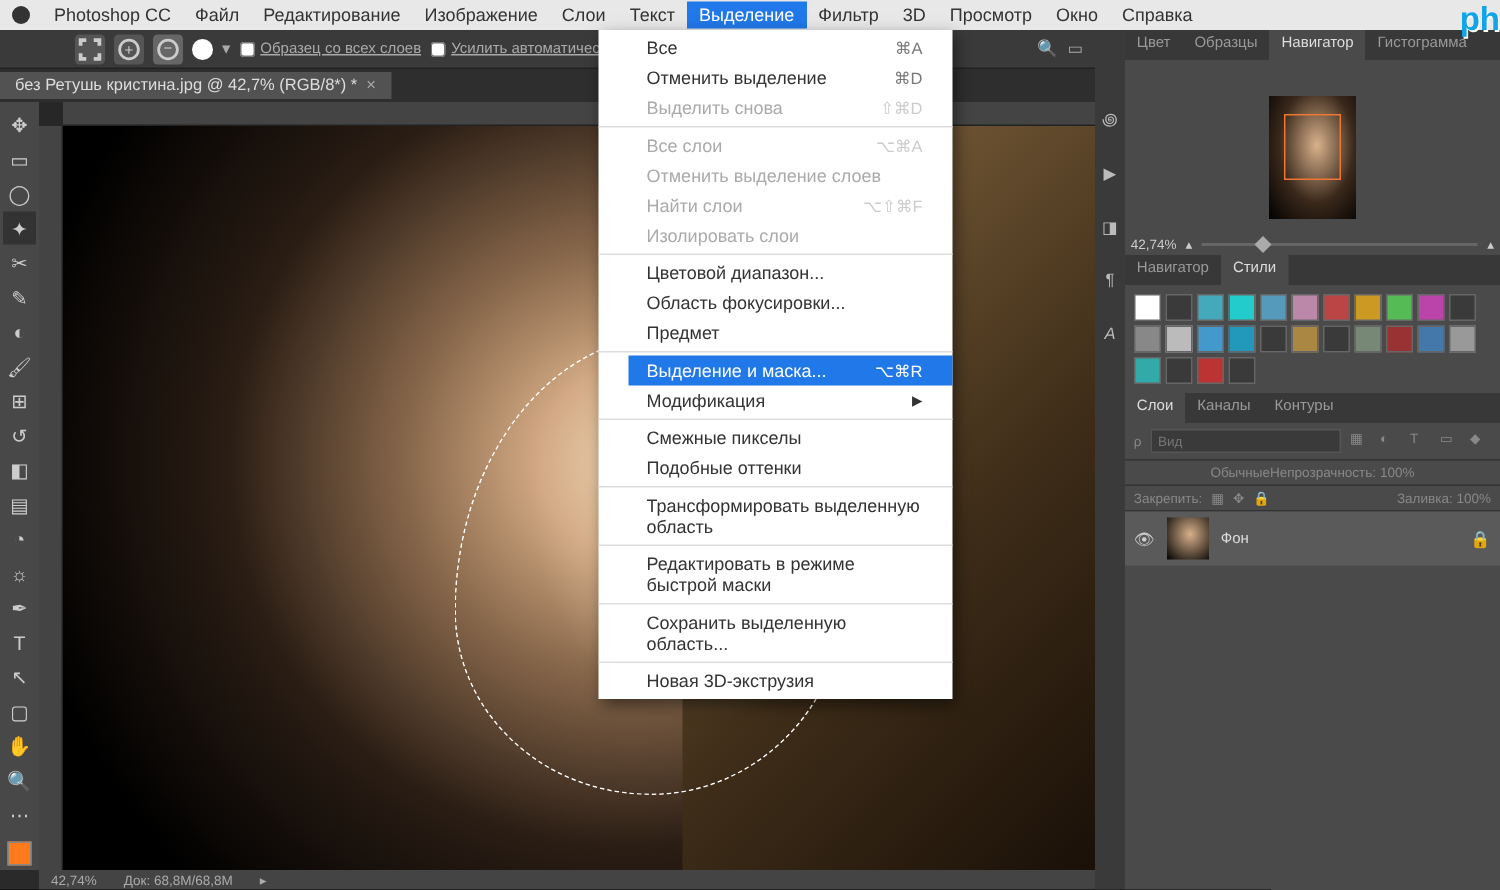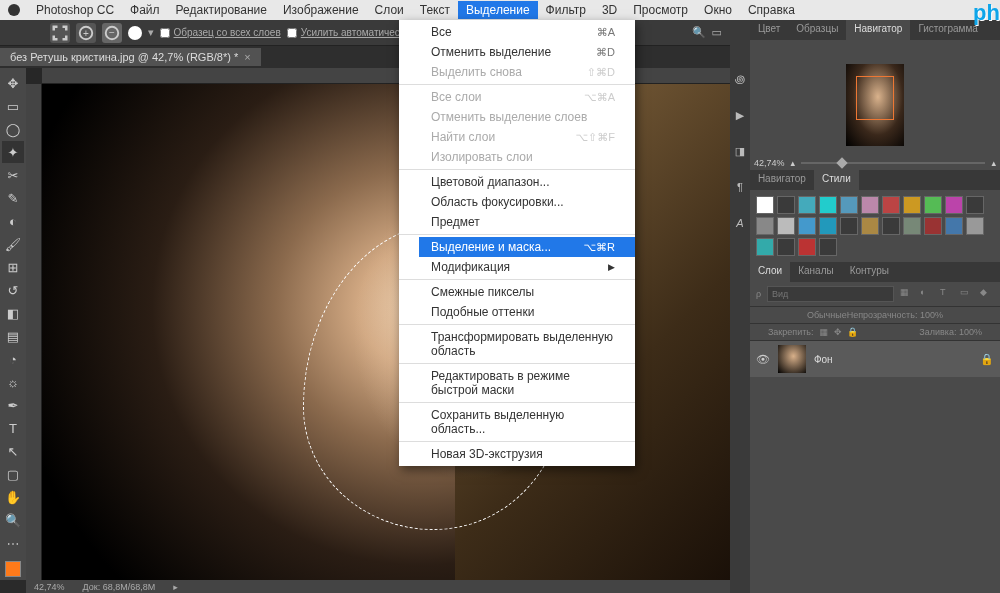--- a/index.html
+++ b/index.html
@@ -55,21 +55,21 @@
 .zoom-row { position: absolute; bottom: 2px; left: 4px; right: 4px; display: flex; align-items: center; gap: 6px; font-size: 9px; }
 .zoom-slider { flex: 1; height: 2px; background: #666; position: relative; }
 .zoom-slider .knob { position: absolute; left: 20%; top: -3px; width: 8px; height: 8px; background: #aaa; transform: rotate(45deg); }
 .styles-panel { background: #4a4a4a; padding: 6px; display: flex; flex-wrap: wrap; gap: 3px; }
 .style-sw { width: 18px; height: 18px; border: 1px solid #666; }
 .layers-panel { background: #4a4a4a; flex: 1; display: flex; flex-direction: column; }
 .layers-header { padding: 4px 6px; display: flex; align-items: center; gap: 6px; font-size: 9px; color: #aaa; border-bottom: 1px solid #333; }
 .lh-input { flex: 1; background: #3a3a3a; border: 1px solid #555; padding: 2px 4px; color: #aaa; font-size: 9px; }
 .lh-icon { width: 14px; height: 14px; color: #888; }
 .layers-opts { padding: 3px 6px; display: flex; justify-content: center; font-size: 9px; color: #888; border-bottom: 1px solid #333; }
-.layers-lock { padding: 3px 18px; display: flex; gap: 6px; font-size: 9px; color: #888; border-bottom: 1px solid #333; align-items: center; }
+.layers-lock { padding: 3px 6px; display: flex; gap: 6px; font-size: 9px; color: #888; border-bottom: 1px solid #333; align-items: center; }
 .layer-row { display: flex; align-items: center; padding: 4px 6px; gap: 8px; background: #5a5a5a; }
 .layer-eye { width: 14px; color: #ccc; }
 .layer-thumb { width: 28px; height: 28px; background: radial-gradient(ellipse at 55% 40%, #d8b08a, #000); }
 .layer-name { font-size: 10px; color: #ddd; flex: 1; }
 .layer-lock { color: #aaa; }
 .watermark { position: absolute; top: 0; right: 0; font-size: 22px; font-weight: bold; color: #0ea5e9; text-shadow: 1px 1px 0 #fff; z-index: 200; }
 .search-icons { margin-left: auto; display: flex; gap: 6px; padding-right: 8px; }
 </style>
 </head>
 <body>

